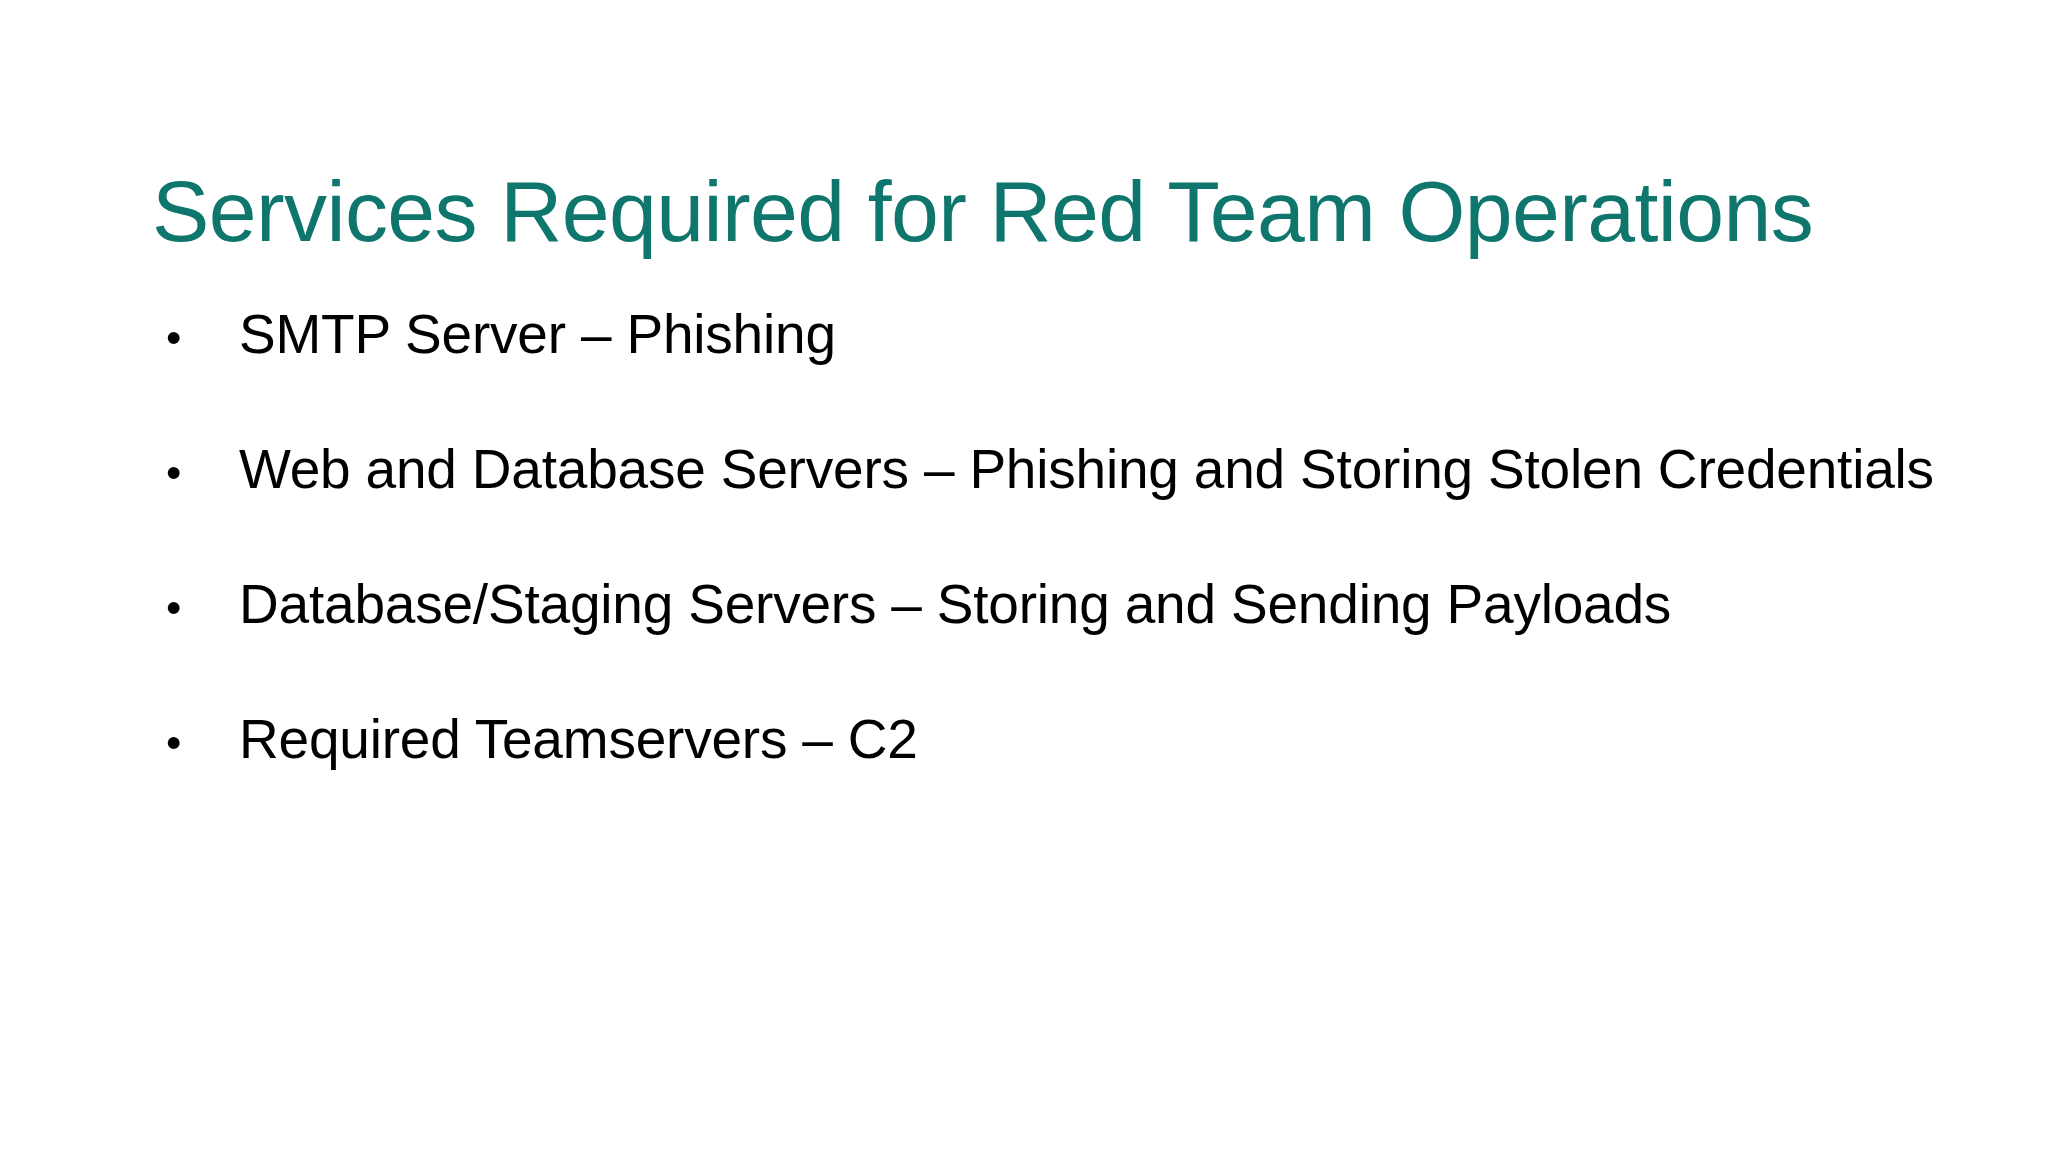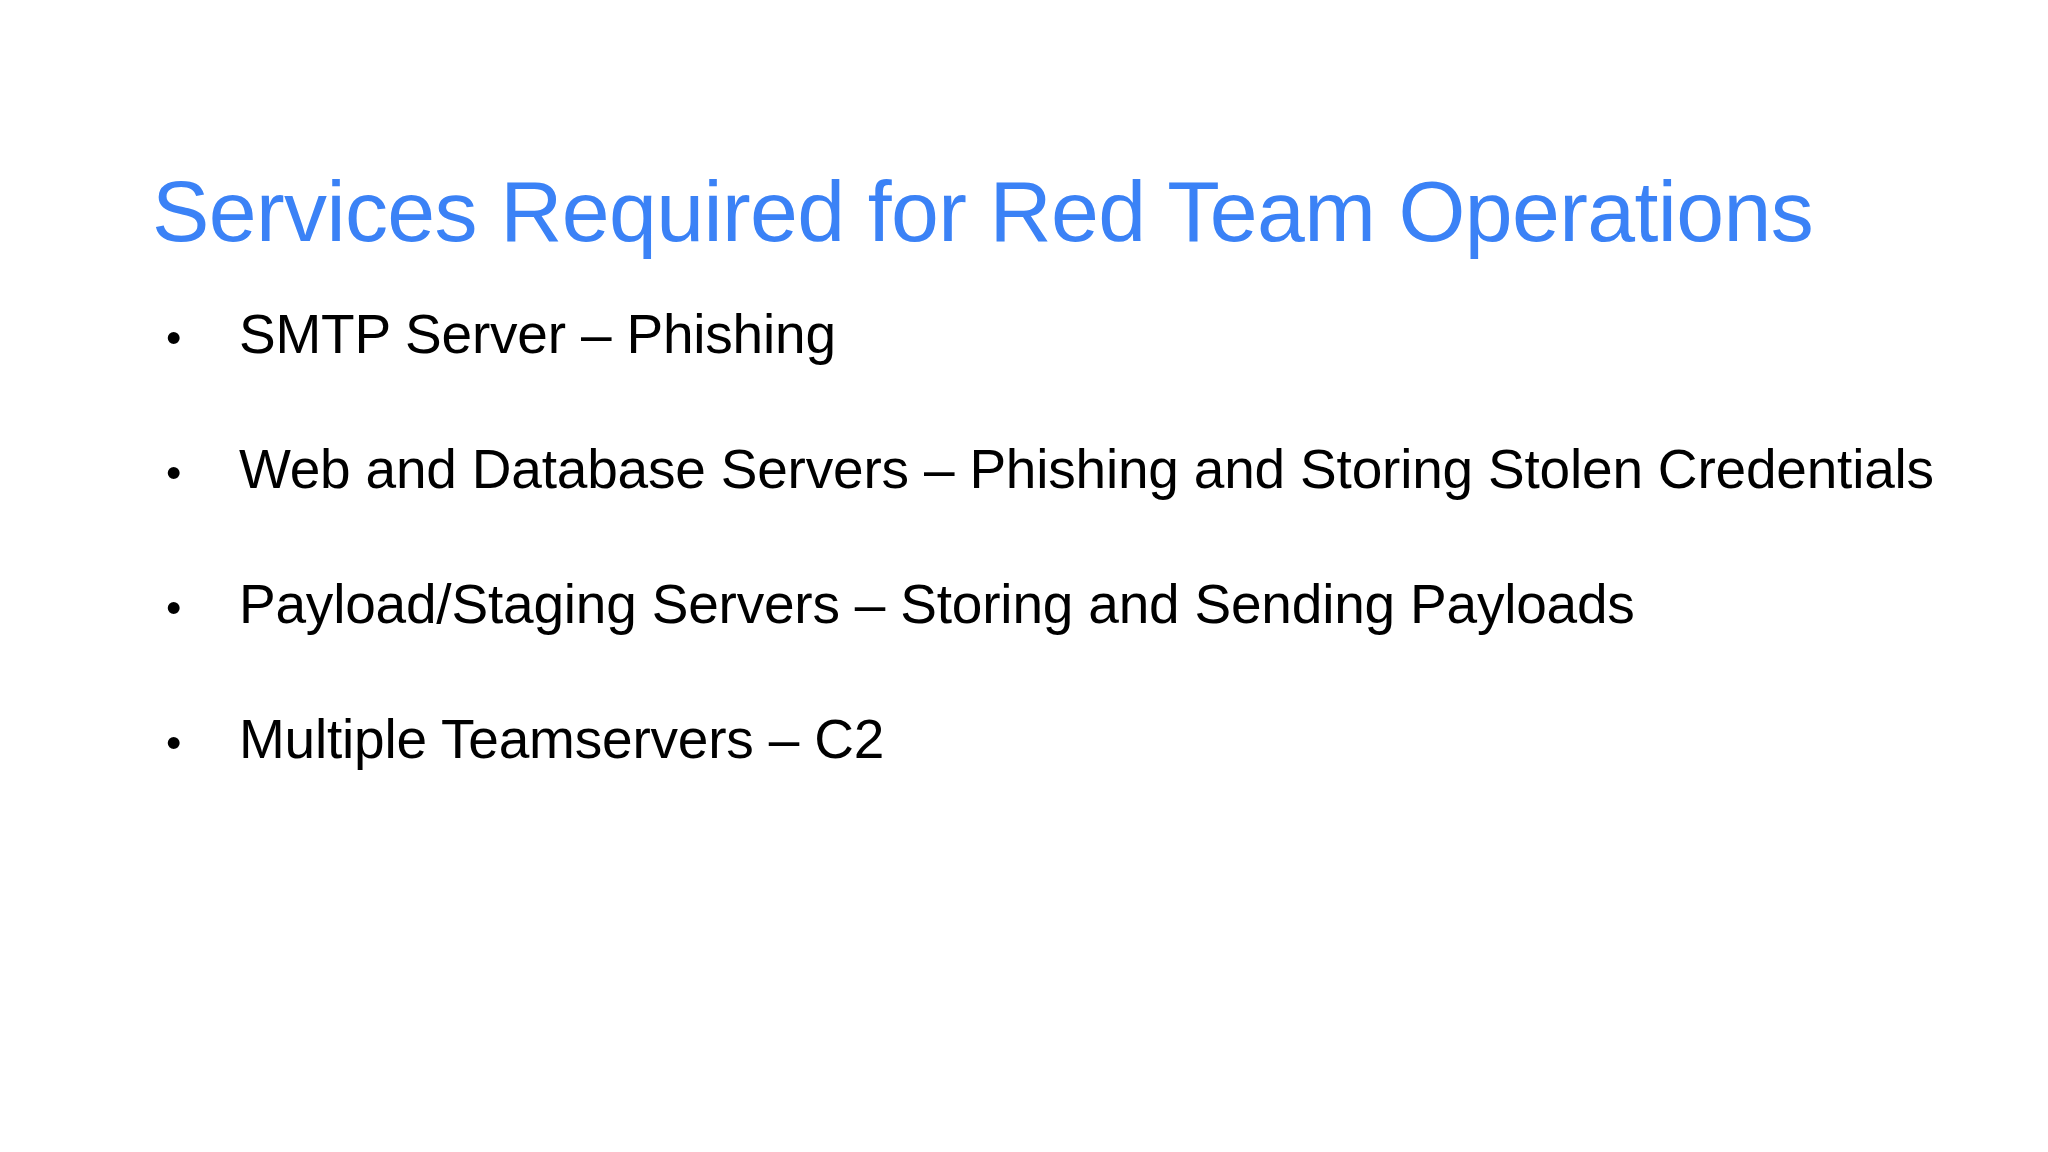--- a/index.html
+++ b/index.html
@@ -21,21 +21,21 @@
     background: #ffffff;
     overflow: hidden;
   }
 
   
   #slide-title {
     position: absolute;
     left: 152px;
     top: 108px;
     width: 1760px;
-    color: #3b82f6;
+    color: #0f766e;
     font-family: "Liberation Sans", "DejaVu Sans", sans-serif;
     font-size: 86px;
     font-weight: 400;
     line-height: 1.06;
     letter-spacing: -0.6px;
     white-space: nowrap;
     text-align: left;
   }
 
   
@@ -92,23 +92,23 @@
       <span class="bullet-text">SMTP Server – Phishing</span>
     </li>
 
     <li class="bullet-row">
       <span class="bullet-marker">•</span>
       <span class="bullet-text">Web and Database Servers – Phishing and Storing Stolen Credentials</span>
     </li>
 
     <li class="bullet-row">
       <span class="bullet-marker">•</span>
-      <span class="bullet-text">Payload/Staging Servers – Storing and Sending Payloads</span>
+      <span class="bullet-text">Database/Staging Servers – Storing and Sending Payloads</span>
     </li>
 
     <li class="bullet-row">
       <span class="bullet-marker">•</span>
-      <span class="bullet-text">Multiple Teamservers – C2</span>
+      <span class="bullet-text">Required Teamservers – C2</span>
     </li>
 
   </ul>
 
 </div>
 
 </body></html>

